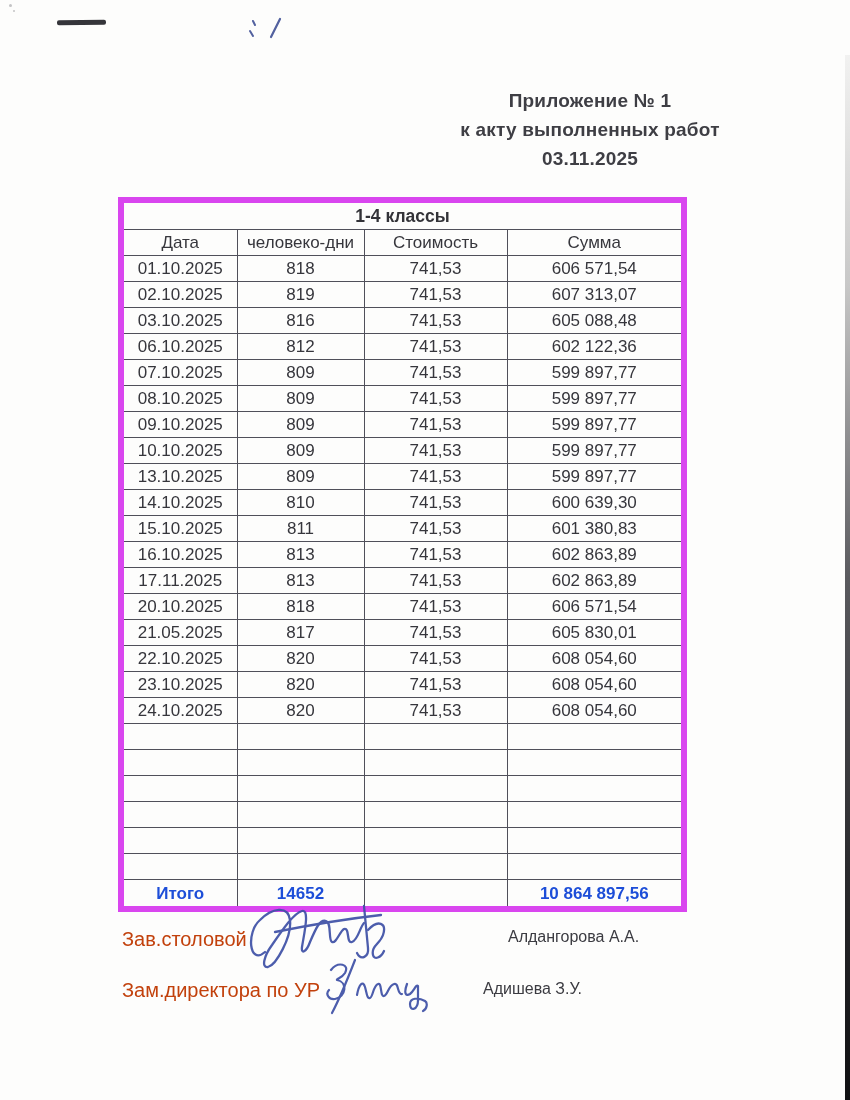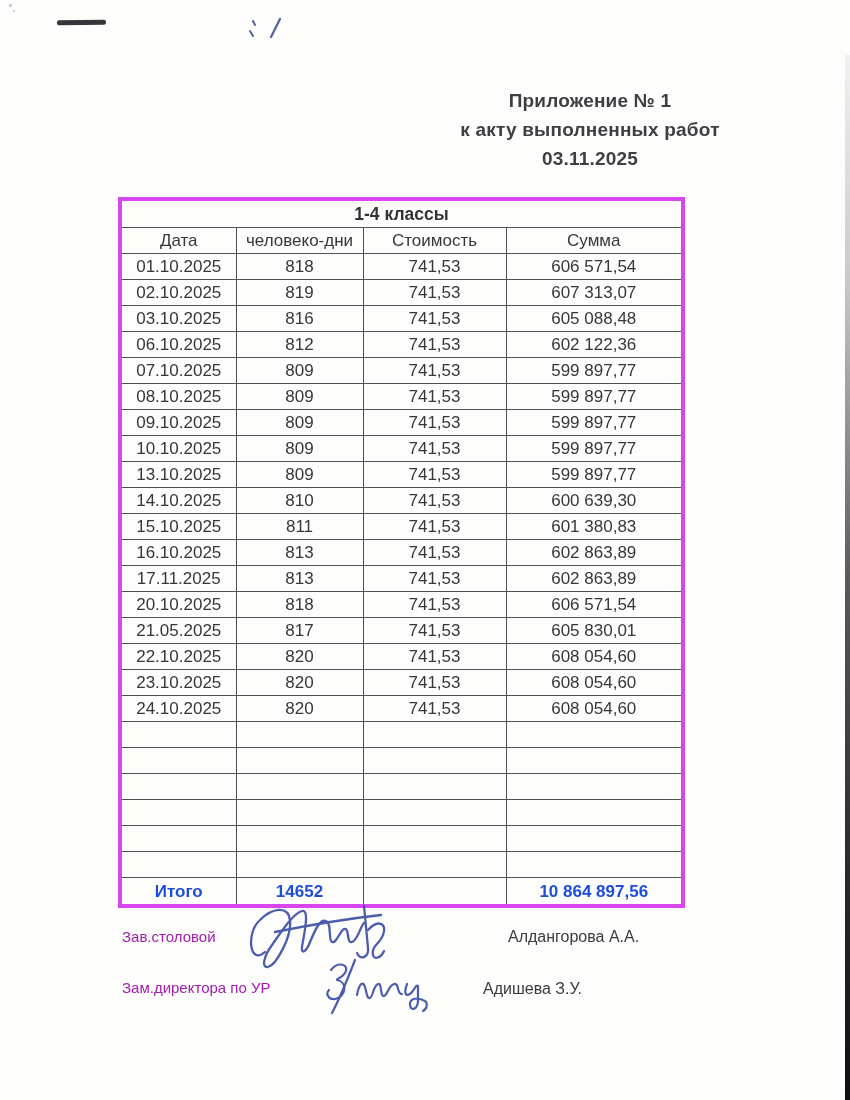--- a/index.html
+++ b/index.html
@@ -29,31 +29,31 @@
   
   .doc-header{
     position:absolute;left:415px;top:86px;width:350px;
     text-align:center;font-weight:bold;font-size:19px;line-height:29px;
     color:#3e3e44;letter-spacing:.2px;
   }
   .doc-header div{white-space:nowrap;}
 
   
   .table-wrap{position:absolute;left:118px;top:197px;}
-  table.act{border-collapse:collapse;table-layout:fixed;width:563px;border:4px solid #d946ef;}
+  table.act{border-collapse:collapse;table-layout:fixed;width:563px;border:6px solid #d946ef;}
   table.act td{
     border:1.5px solid #50505a;
     font-size:17px;color:#36363c;text-align:center;vertical-align:middle;
     height:25px;line-height:25px;padding:0;white-space:nowrap;overflow:hidden;
   }
   table.act tr.title-row td{font-weight:bold;height:26px;font-size:17.5px;color:#333338;}
   table.act tr.total-row td{font-weight:bold;height:26px;color:#1d4ed8;}
 
   
-  .sig-label{position:absolute;font-size:15px;color:#a21caf;white-space:nowrap;}
+  .sig-label{position:absolute;font-size:20px;color:#c2410c;white-space:nowrap;}
   .sig-name{position:absolute;font-size:16px;color:#3b3b41;white-space:nowrap;}
   .sig-svg{position:absolute;}
   .penmarks{position:absolute;left:243px;top:16px;}
 </style>
 </head>
 <body>
 
 <div class="page">
 
   <div class="artifact-topline"></div>

